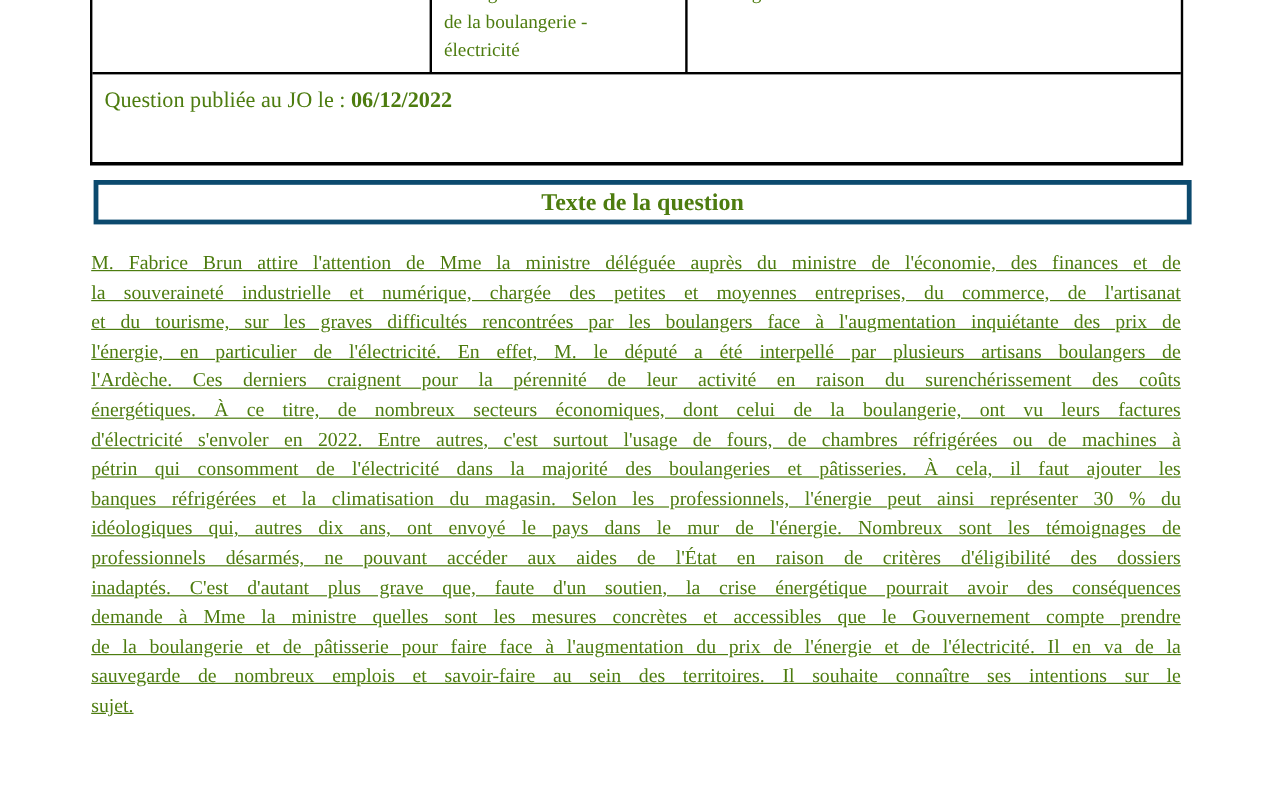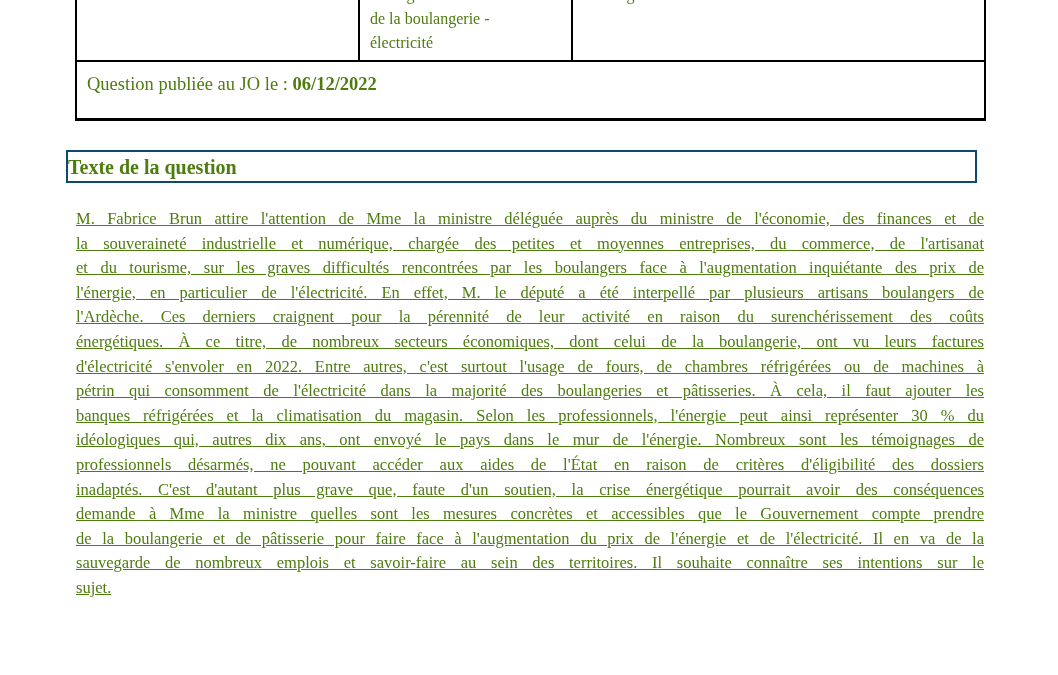--- a/index.html
+++ b/index.html
@@ -42,38 +42,38 @@
     font-size: 16px;
     line-height: 24px;
   }
   .tt-cell3 {
     flex: 1;
     padding: 26px 8px 0 10px;
     font-size: 16px;
     line-height: 24px;
   }
   .tt-row2 {
-    height: 56px;
+    height: 73px;
     box-sizing: border-box;
     padding: 10px 0 0 10px;
     font-size: 18.5px;
     line-height: 24px;
   }
   .pub-date { font-weight: bold; }
 
   
   .section-box {
     position: absolute;
-    left: 66px;
+    left: 78px;
     top: 150px;
     width: 907px;
     height: 29px;
-    border: 2px solid #0c4a6e;
+    border: 4px solid #0c4a6e;
     background: #fff;
-    text-align: left;
+    text-align: center;
   }
   .section-title {
     font-weight: bold;
     font-size: 20px;
     line-height: 30px;
   }
 
   
   .body-text {
     position: absolute;

